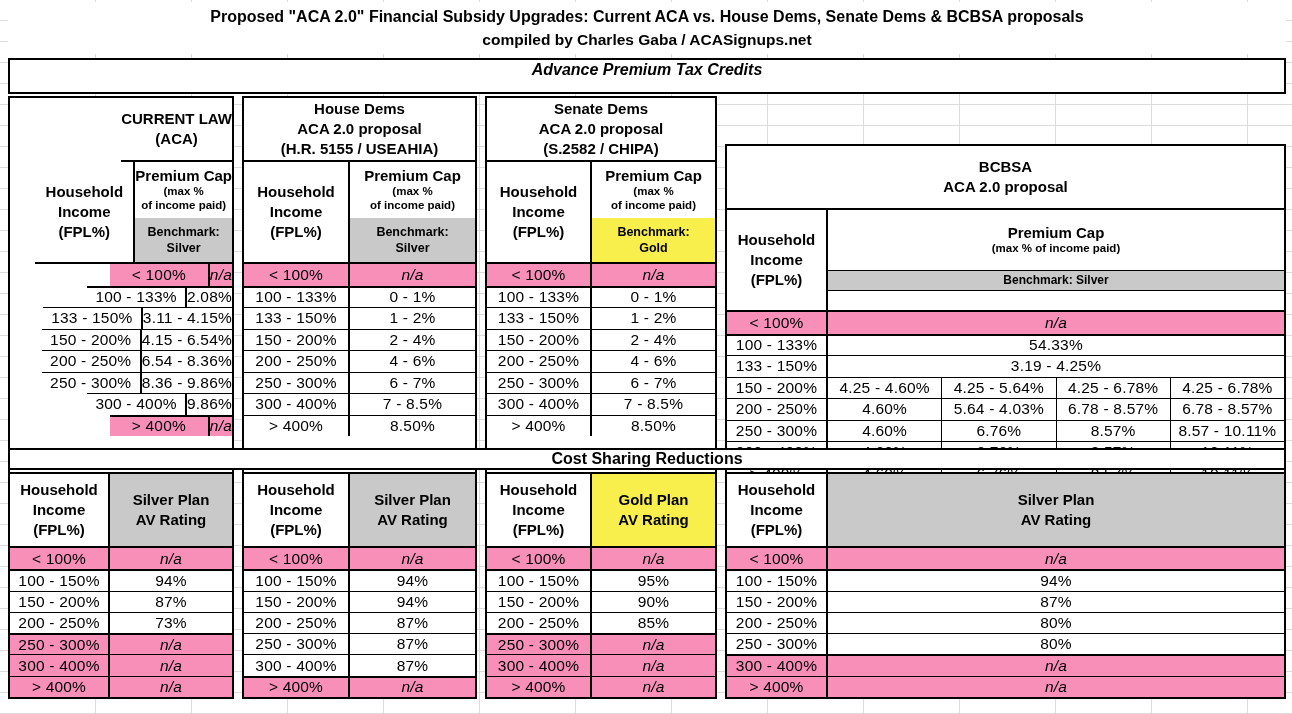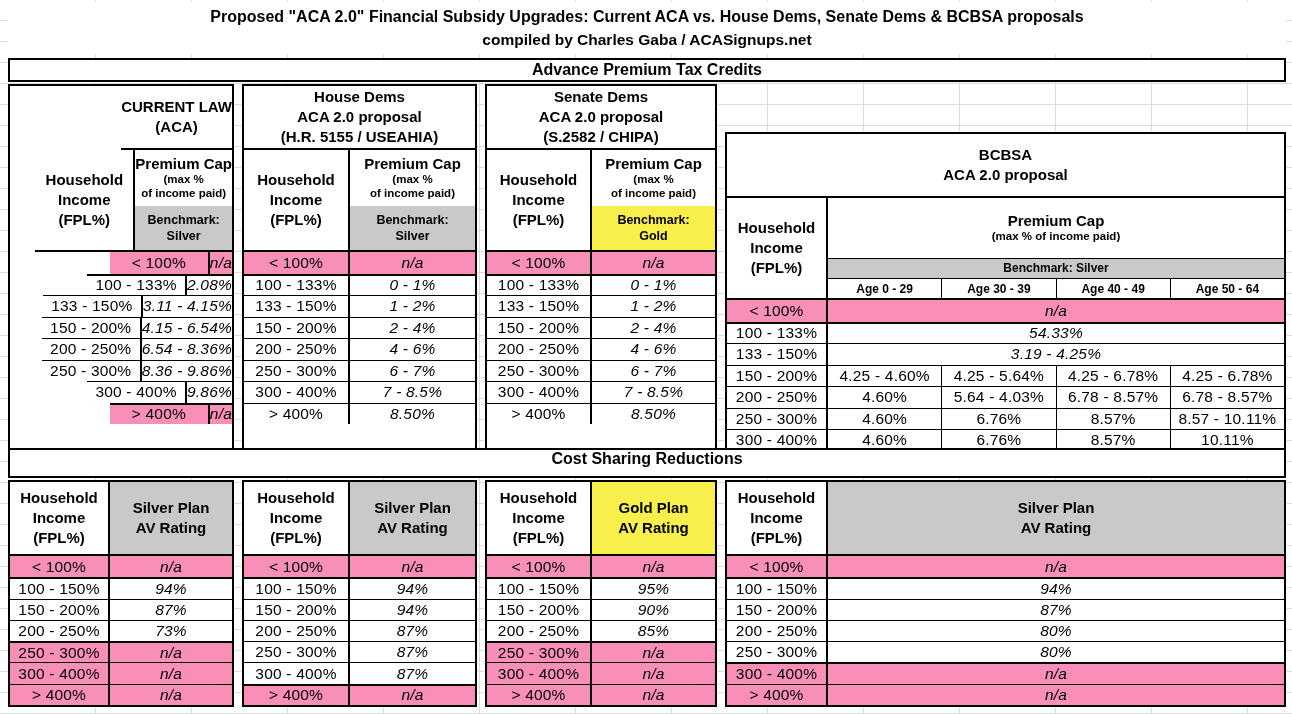--- a/index.html
+++ b/index.html
@@ -21,22 +21,22 @@
   }
   .title-line1{font-size:16px;line-height:24px;}
   .title-line2{font-size:15.5px;line-height:22px;}
   .section{position:absolute;left:8px;width:1278px;}
   #aptc{top:58px;}
   #csr{top:448px;}
   .section-bar{
     box-sizing:border-box;border:2px solid var(--line);background:#fff;
     text-align:center;font-weight:700;font-size:16px;
   }
-  #aptc .section-bar{height:24px;line-height:20px;}
-  #csr .section-bar{height:30px;line-height:18px;}
+  #aptc .section-bar{height:36px;line-height:20px;font-style:italic;}
+  #csr .section-bar{height:22px;line-height:18px;}
   .groups{display:flex;gap:8px;margin-top:2px;}
   .group{
     box-sizing:border-box;border:2px solid var(--line);background:#fff;
     display:flex;flex-direction:column;flex:0 0 auto;
   }
   .group *{box-sizing:border-box;min-width:0;}
   .g-title{
     border-bottom:2px solid var(--line);height:64px;
     display:flex;align-items:center;justify-content:center;text-align:center;
     font-weight:700;font-size:15px;line-height:1.33;white-space:pre-line;
@@ -82,21 +82,21 @@
   .row.thick{border-top:2px solid var(--line);}
   .row-aptc{height:21.5px;}
   .row.first.row-aptc{height:21.5px;}
   .row-csr{height:21.3px;}
   .cell{
     display:flex;align-items:center;justify-content:center;
     font-size:15.5px;letter-spacing:0.2px;
   }
   .val{flex:1;border-right:1px solid var(--line);}
   .val:last-child{border-right:none;}
-  .span-cell{border-right:none;font-style:italic;}
+  .span-cell{border-right:none;}
   .na-bg{background:var(--pink);}
   .na-italic{font-style:italic;}
 </style>
 </head>
 <body>
 
 <div class="sheet">
   <div class="title-block">
     <div class="title-line1">Proposed "ACA 2.0" Financial Subsidy Upgrades: Current ACA vs. House Dems, Senate Dems &amp; BCBSA proposals</div>
     <div class="title-line2">compiled by Charles Gaba / ACASignups.net</div>
@@ -263,26 +263,20 @@
           <div class="g-head head-aptc">
             <div class="inc h" style="width: 101px;">Household
 Income
 (FPL%)</div>
             <div class="valh">
               <div class="valh-top bcbsa-top">
                 <div class="valh-title">Premium Cap</div>
                 <div class="valh-sub">(max % of income paid)</div>
               </div>
               <div class="bench bench-bar" style="background: rgb(201, 201, 201);">Benchmark: Silver</div>
-              <div class="ages">
-                <div class="age">Age 0 - 29</div>
-                <div class="age">Age 30 - 39</div>
-                <div class="age">Age 40 - 49</div>
-                <div class="age">Age 50 - 64</div>
-              </div>
             </div>
           </div>
           <div class="row row-aptc first">
             <div class="inc cell na-bg" style="width: 101px;">&lt; 100%</div>
             <div class="cell val span-cell na-bg na-italic">n/a</div>
           </div>
           <div class="row row-aptc thick">
             <div class="inc cell" style="width: 101px;">100 - 133%</div>
             <div class="cell val span-cell">54.33%</div>
           </div>

